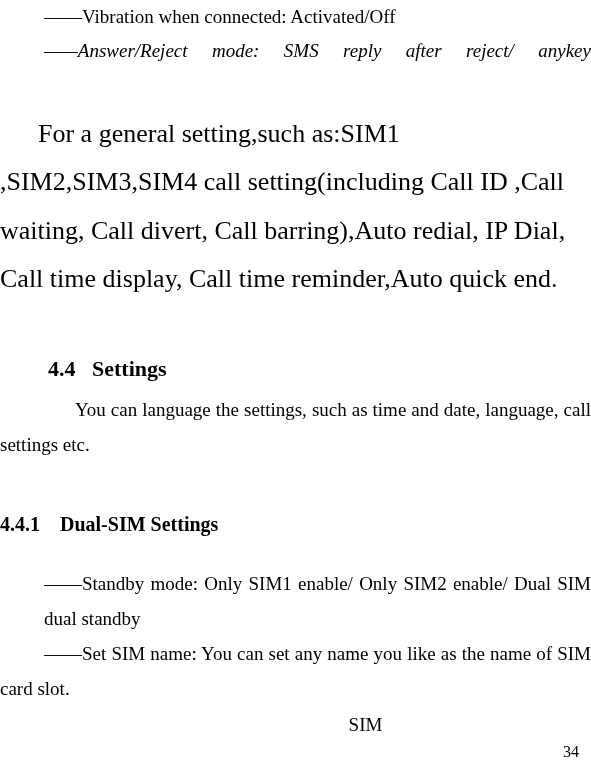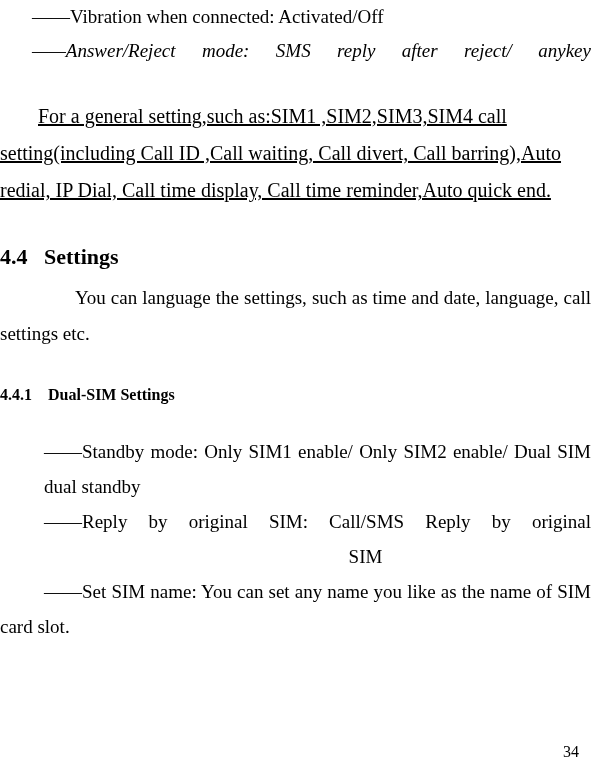--- a/index.html
+++ b/index.html
@@ -14,48 +14,48 @@
       font-family: "Times New Roman", Times, serif;
       color: #000000;
       position: relative;
       padding: 0;
     }
     .page {
       padding: 0 0 0 0;
     }
     .list-item {
       text-align: justify;
-      margin-left: 32px;
+      margin-left: 44px;
       margin-right: 0;
       line-height: 1.8;
       font-size: 19px;
     }
     .sub-center {
       text-align: center;
       margin-left: 44px;
       line-height: 1.8;
       font-size: 19px;
     }
     .paragraph {
       text-indent: 38px;
-      margin-top: 30px;
+      margin-top: 42px;
       line-height: 1.85;
-      font-size: 20px;
-      text-decoration: underline;
+      font-size: 26px;
     }
     .section-heading {
       font-size: 22px;
       font-weight: bold;
-      margin-top: 35px;
+      margin-top: 53px;
       margin-bottom: 10px;
+      padding-left: 48px;
     }
     .subsection-heading {
-      font-size: 16px;
+      font-size: 20px;
       font-weight: bold;
-      margin-top: 35px;
+      margin-top: 51px;
       margin-bottom: 30px;
     }
     .intro-paragraph {
       text-indent: 75px;
       line-height: 1.85;
       font-size: 19px;
       margin-top: 10px;
       text-align: justify;
     }
     .block-indent {
@@ -87,18 +87,17 @@
     <span>4.4</span>&nbsp;&nbsp;&nbsp;<span>Settings</span>
   </div>
 
   <div class="intro-paragraph">You can language the settings, such as time and date, language, call settings etc.</div>
 
   <div class="subsection-heading">
     <span>4.4.1</span>&nbsp;&nbsp;&nbsp;&nbsp;<span>Dual-SIM Settings</span>
   </div>
 
   <div class="block-indent">――Standby mode: Only SIM1 enable/ Only SIM2 enable/ Dual SIM dual standby</div>
-  <div class="block-indent" style="text-align: justify; text-align-last: justify;">――Reply by original SIM: Call/SMS Reply by original</div>
+  <div class="block-indent" style="text-indent: 44px; margin-left: 0px; text-align: justify;"><span>――Set SIM name: You can set any name you like as the name of SIM card slot.</span></div>
   <div class="block-indent" style="text-align: center; text-indent: 0; margin-left: 140px;">SIM</div>
-  <div class="block-indent" style="text-indent: 44px; margin-left: 0px; text-align: justify;"><span>――Set SIM name: You can set any name you like as the name of SIM card slot.</span></div>
 </div>
 
 <div class="page-number">34</div>
 
 </body></html>

